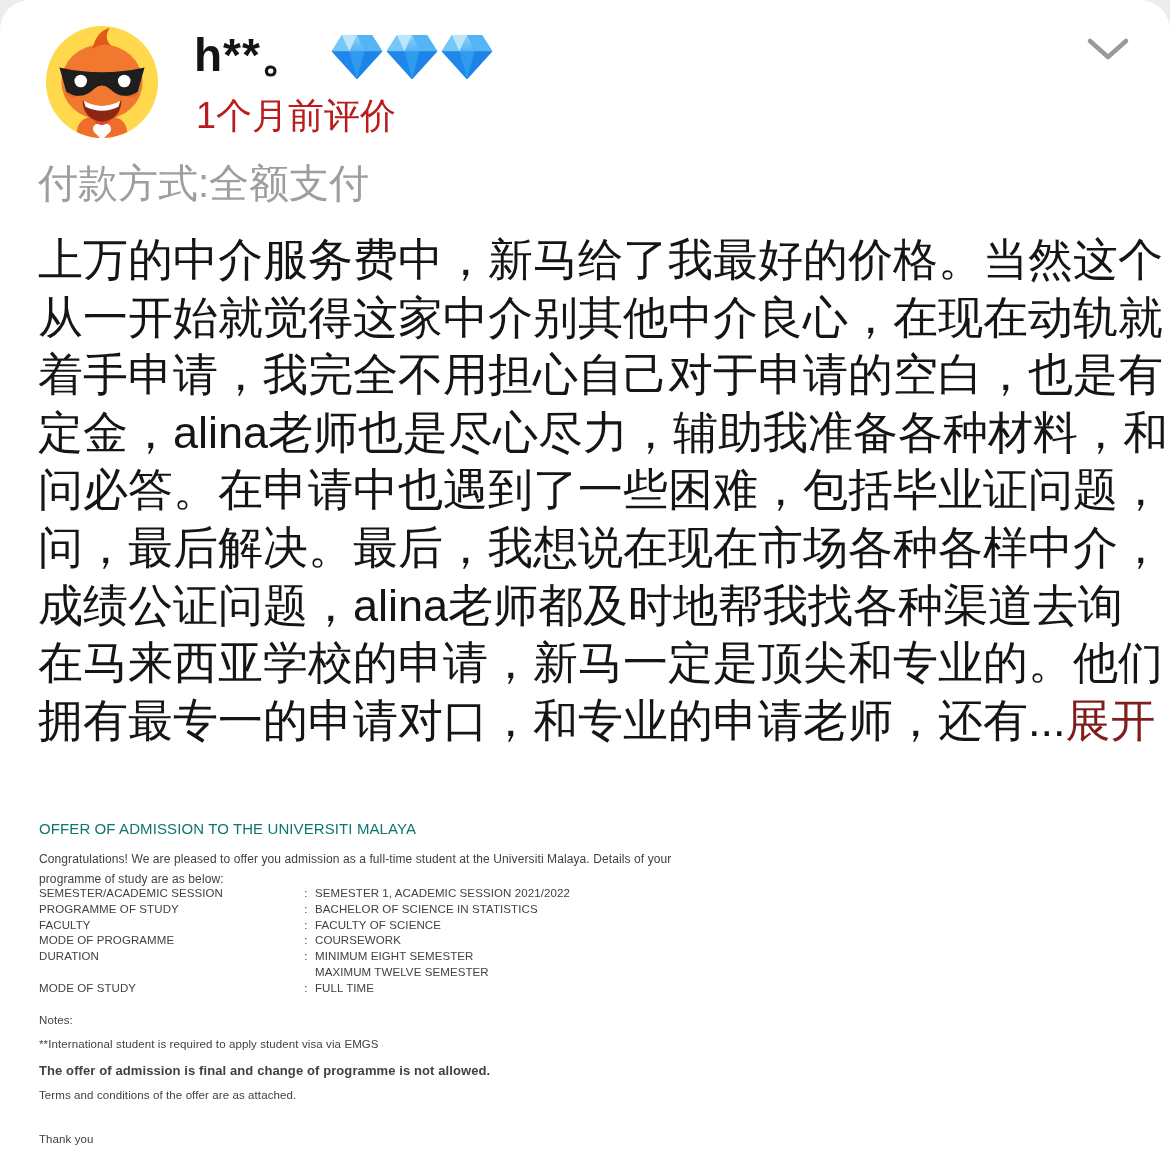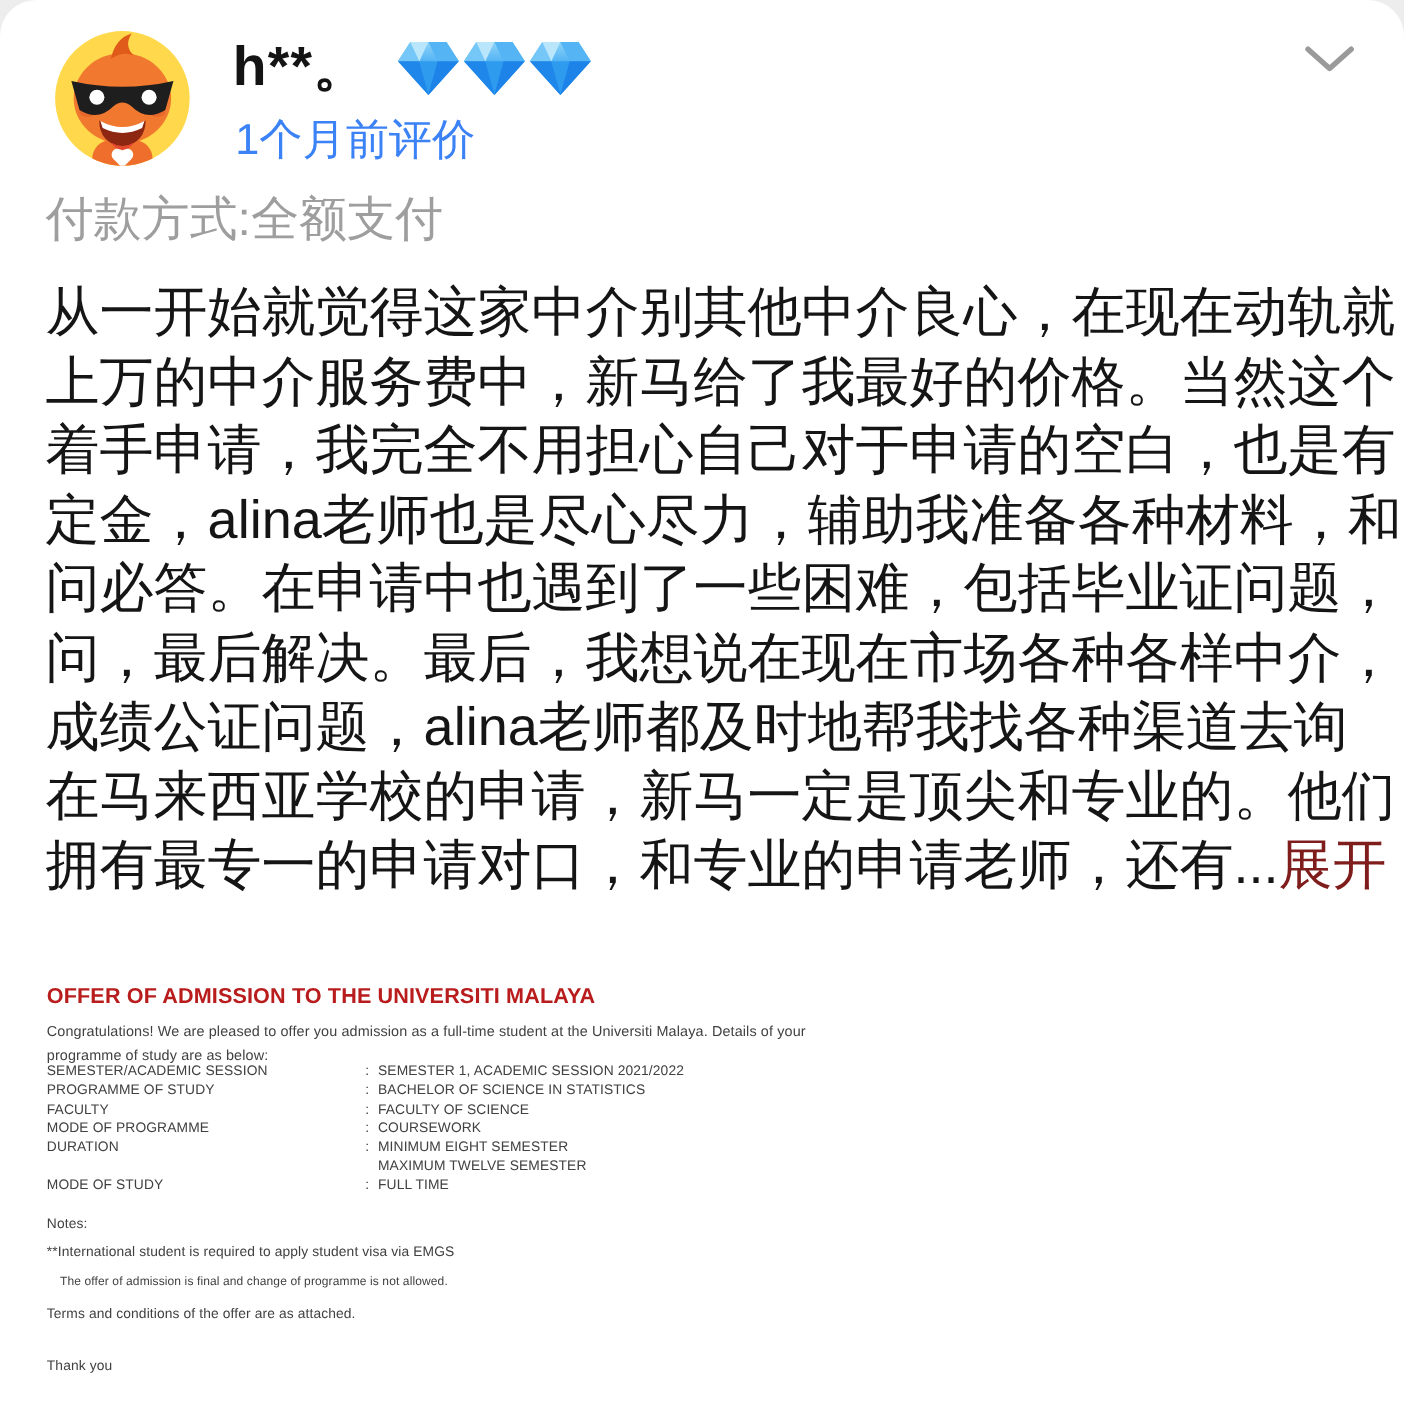--- a/index.html
+++ b/index.html
@@ -26,21 +26,21 @@
     display: flex; align-items: center; height: 62px;
   }
   .username {
     font-size: 46px; font-weight: 700; color: #141414;
     letter-spacing: 1px; line-height: 62px;
   }
   .diamonds { display: flex; align-items: center; margin-left: 22px; margin-top: 2px; }
   .diamonds svg { width: 54px; height: 50px; margin-right: 1px; display: block; }
   .review-time {
     position: absolute; left: 196px; top: 94px;
-    font-size: 36px; color: #3b82f6; line-height: 44px;
+    font-size: 36px; color: #b91c1c; line-height: 44px;
   }
   .collapse-btn {
     position: absolute; left: 1080px; top: 28px;
     width: 56px; height: 44px;
     display: flex; align-items: center; justify-content: center;
     cursor: pointer; background: transparent; border: none;
   }
   
   .payment {
     position: absolute; left: 38px; top: 158px;
@@ -58,35 +58,35 @@
   .doc {
     position: absolute; left: 36px; top: 816px;
     width: 690px; height: 354px;
     background: #ffffff; overflow: hidden;
     color: #414141;
     filter: blur(0.3px);
     letter-spacing: 0.1px;
   }
   .doc-title {
     position: absolute; left: 3px; top: 4px;
-    font-size: 18px; font-weight: 700; color: #b91c1c;
+    font-size: 15px; font-weight: 400; color: #0f766e;
   }
   .doc-intro {
     position: absolute; left: 3px; top: 33px;
     font-size: 12px; line-height: 20px; width: 650px;
   }
   .doc-fields { position: absolute; left: 3px; top: 70px; width: 660px; }
   .doc-row { display: flex; line-height: 15.8px; font-size: 11.5px; }
   .doc-label { flex: 0 0 258px; }
   .doc-colon { flex: 0 0 18px; text-align: center; }
   .doc-value { flex: 1 1 auto; }
   .doc-value .v2 { display: block; }
   .doc-notes-title { position: absolute; left: 3px; top: 198px; font-size: 11.5px; }
   .doc-note1 { position: absolute; left: 3px; top: 222px; font-size: 11.5px; }
-  .doc-note2 { position: absolute; left: 14px; top: 247px; font-size: 10px; }
+  .doc-note2 { position: absolute; left: 3px; top: 247px; font-size: 13px; font-weight: bold; }
   .doc-note3 { position: absolute; left: 3px; top: 273px; font-size: 11.5px; }
   .doc-closing { position: absolute; left: 3px; top: 317px; font-size: 11.5px; }
   .hidden-defs { position: absolute; width: 0; height: 0; }
 </style>
 </head>
 <body>
 
 <svg class="hidden-defs" aria-hidden="true">
   <defs>
     <linearGradient id="gemGrad" x1="0" y1="0" x2="0" y2="1">
@@ -150,22 +150,22 @@
 
   <button class="collapse-btn">
     <svg width="44" height="26" viewBox="0 0 44 26">
       <polyline points="4,4 22,20 40,4" fill="none" stroke="#9a9a9a" stroke-width="4.5" stroke-linecap="round" stroke-linejoin="round"></polyline>
     </svg>
   </button>
 
   <div class="payment">付款方式:全额支付</div>
 
   <div class="review">
+    <div class="review-line">上万的中介服务费中，新马给了我最好的价格。当然这个</div>
     <div class="review-line">从一开始就觉得这家中介别其他中介良心，在现在动轨就</div>
-    <div class="review-line">上万的中介服务费中，新马给了我最好的价格。当然这个</div>
     <div class="review-line">着手申请，我完全不用担心自己对于申请的空白，也是有</div>
     <div class="review-line">定金，alina老师也是尽心尽力，辅助我准备各种材料，和</div>
     <div class="review-line">问必答。在申请中也遇到了一些困难，包括毕业证问题，</div>
     <div class="review-line">问，最后解决。最后，我想说在现在市场各种各样中介，</div>
     <div class="review-line">成绩公证问题，alina老师都及时地帮我找各种渠道去询</div>
     <div class="review-line">在马来西亚学校的申请，新马一定是顶尖和专业的。他们</div>
     <div class="review-line"><span>拥有最专一的申请对口，和专业的申请老师，还有...</span><span class="expand-link">展开</span></div>
   </div>
 
   <div class="doc">

